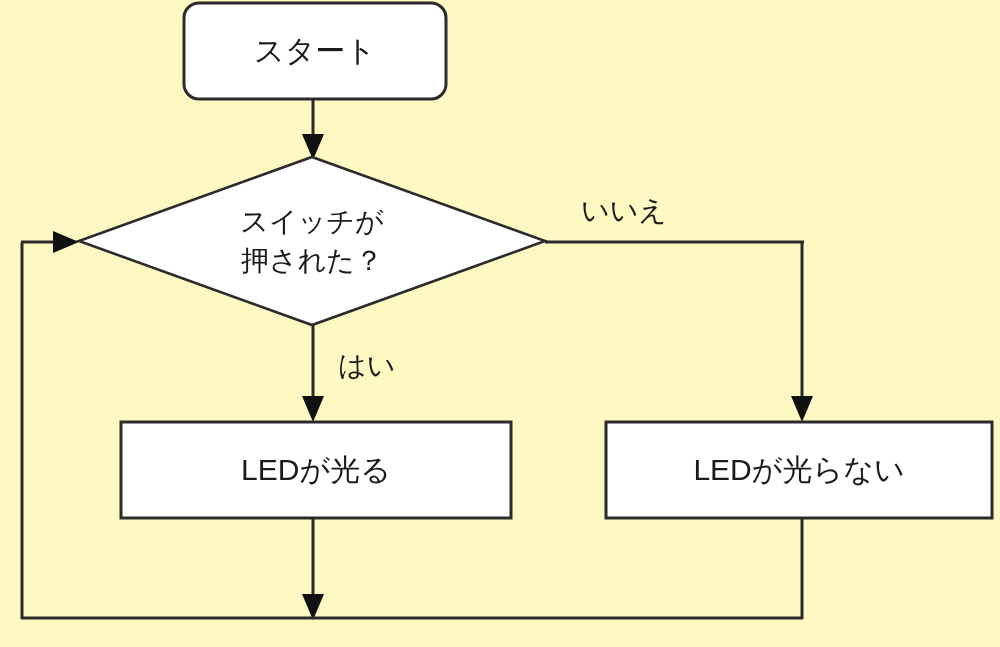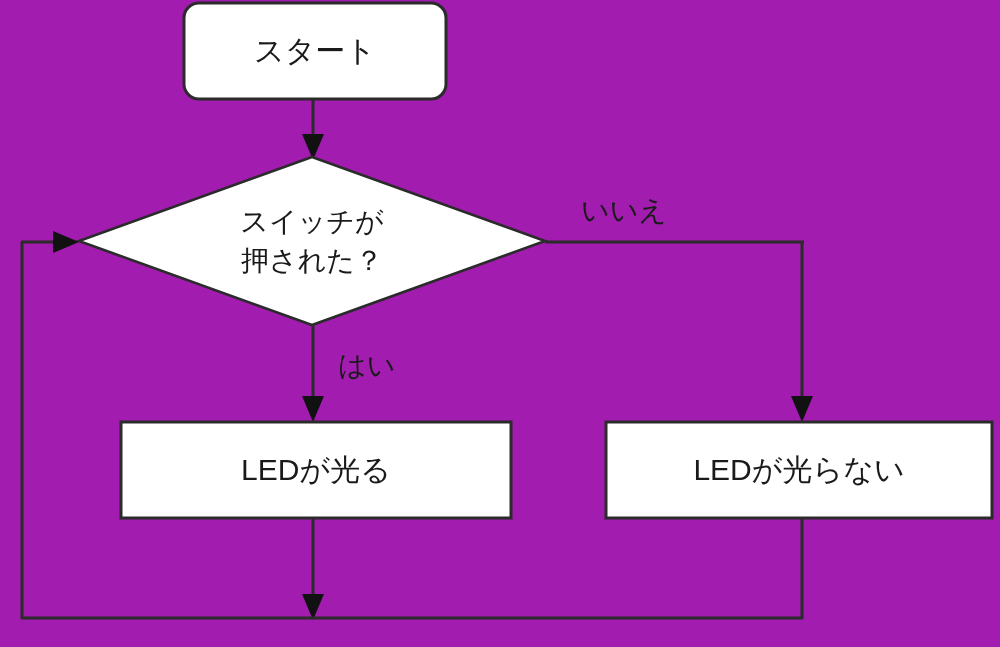--- a/index.html
+++ b/index.html
@@ -8,21 +8,21 @@
     padding: 0;
     background: #ffffff;
   }
   body {
     font-family: "Liberation Sans", "DejaVu Sans", sans-serif;
   }
   #canvas {
     position: relative;
     width: 1000px;
     height: 647px;
-    background: #a21caf;
+    background: #fef9c3;
     overflow: hidden;
     text-decoration: underline;
   }
   #flow-svg {
     position: absolute;
     top: 0;
     left: 0;
     width: 1000px;
     height: 647px;
     display: block;

